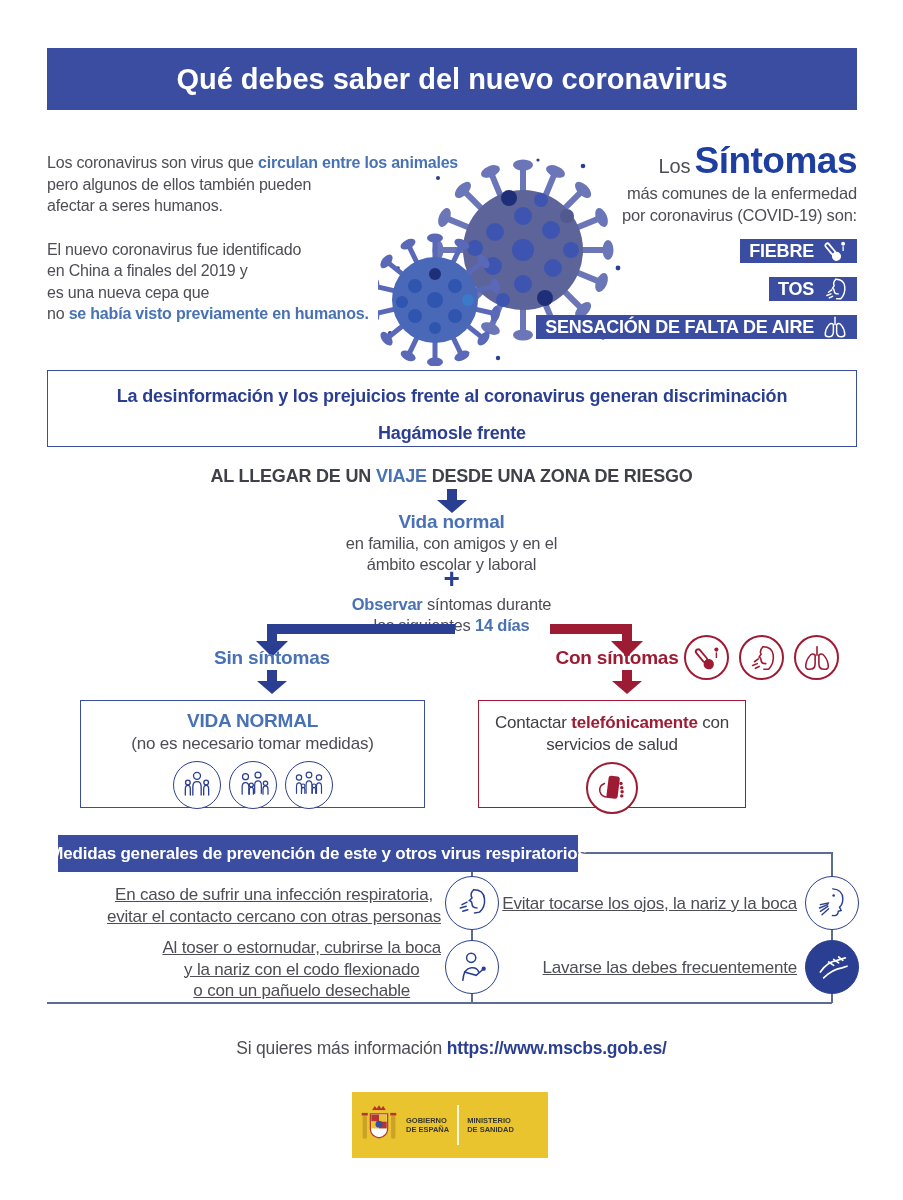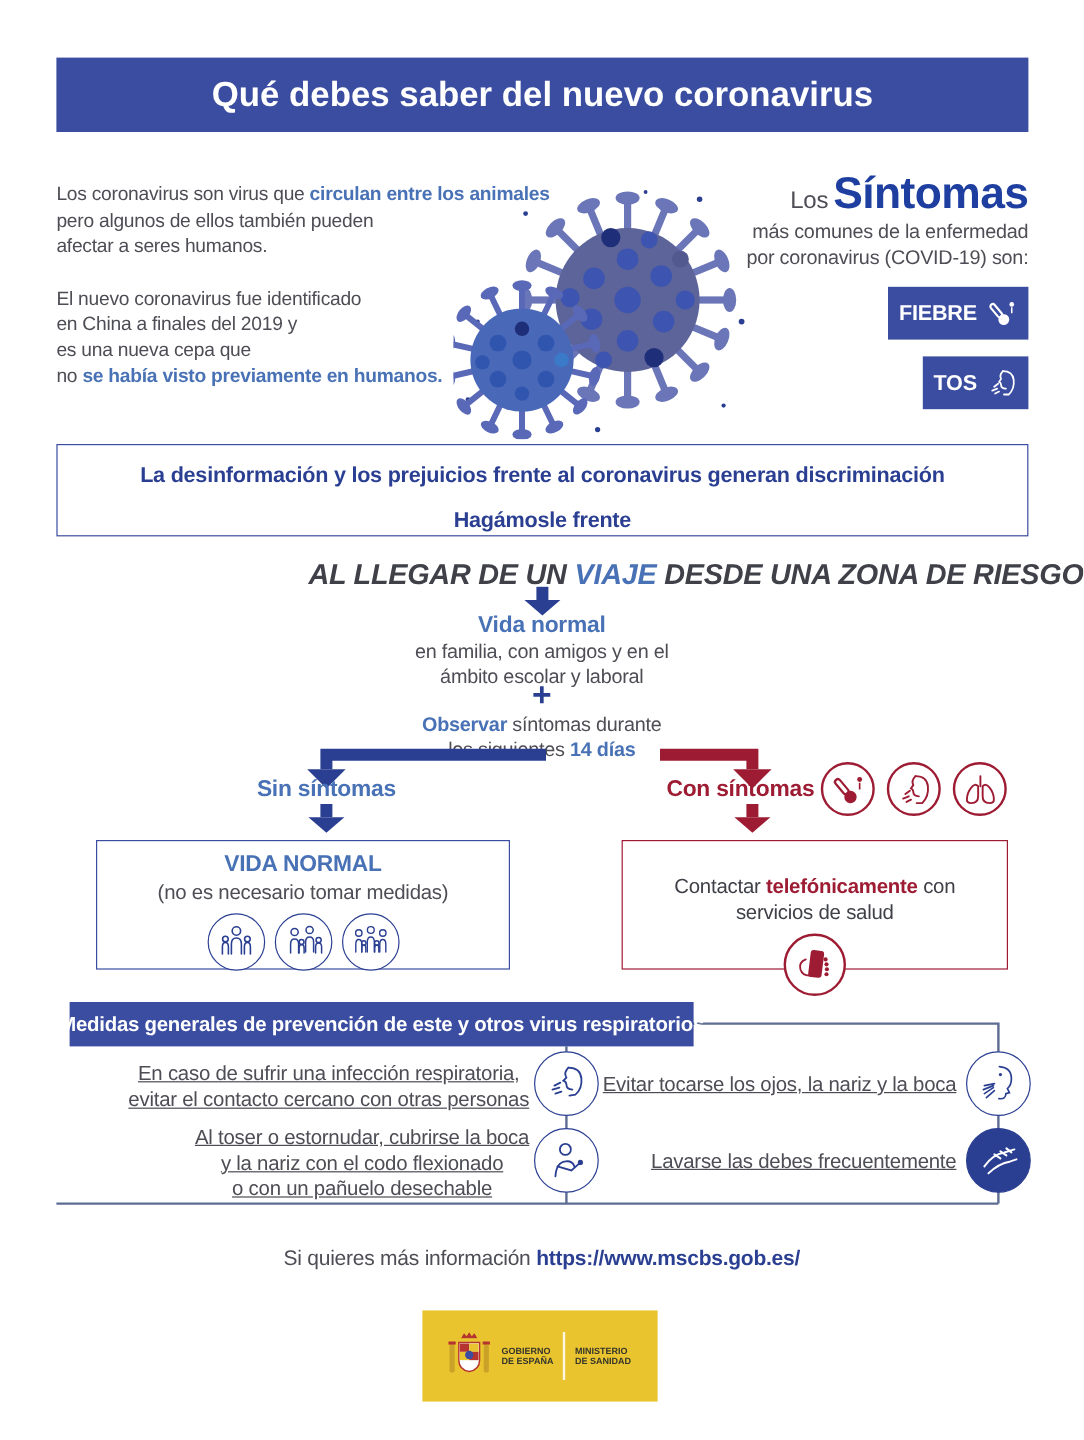--- a/index.html
+++ b/index.html
@@ -29,32 +29,32 @@
   
   .virus-art{position:absolute;left:378px;top:148px;}
 
   
   .sintomas{position:absolute;right:46px;top:140px;text-align:right;}
   .s-title{white-space:nowrap;}
   .s-title .los{font-size:20px;color:var(--gray);}
   .s-title .big{font-size:37px;font-weight:bold;color:#1e3fa0;letter-spacing:-0.5px;margin-top:42px;}
   .s-sub{font-size:16.5px;line-height:22px;color:var(--gray);white-space:nowrap;}
   .badges{margin-top:13px;display:flex;flex-direction:column;align-items:flex-end;gap:14px;}
-  .badge{background:var(--blue);color:#fff;font-weight:bold;font-size:18px;height:44px;
+  .badge{background:var(--blue);color:#fff;font-weight:bold;font-size:18px;height:24px;
     display:flex;align-items:center;gap:8px;padding:0 9px;white-space:nowrap;}
   .badge svg{display:block;}
 
   
   .info-box{position:absolute;left:47px;top:370px;width:810px;height:77px;border:1.5px solid var(--blue);
     text-align:center;color:var(--navy);font-weight:bold;font-size:18px;padding-top:15px;}
   .info-box .l2{margin-top:16px;}
 
   
-  .flow-heading{position:absolute;left:0;right:0;top:466px;text-align:right;font-weight:bold;
-    font-size:24px;color:#3f4048;white-space:nowrap;font-style:italic;}
+  .flow-heading{position:absolute;left:0;right:0;top:466px;text-align:center;font-weight:bold;
+    font-size:18px;color:#3f4048;white-space:nowrap;}
   .flow-heading .hl{color:var(--accent);}
   .center-text{position:absolute;left:0;right:0;text-align:center;white-space:nowrap;}
   .vida-normal{top:511px;font-weight:bold;font-size:19px;color:var(--accent);}
   .fam-lines{top:533px;font-size:16.5px;line-height:21px;color:var(--gray);}
   .plus{top:566px;font-size:28px;font-weight:bold;color:var(--navy);line-height:26px;}
   .observar{top:594px;font-size:16.5px;line-height:21px;color:var(--gray);}
   .observar .hl{font-size:16.5px;}
 
   .varrow{position:absolute;width:30px;}
   .varrow .stem{width:10px;height:11px;margin:0 auto;background:var(--navy);}
@@ -68,21 +68,21 @@
 
   .branch-label{position:absolute;font-weight:bold;font-size:19px;white-space:nowrap;}
   .label-sin{left:182px;top:647px;width:180px;text-align:center;color:var(--accent);}
   .label-con{left:552px;top:647px;width:130px;text-align:center;color:var(--red);}
 
   .sym-circle{position:absolute;top:635px;width:45px;height:45px;border:2px solid var(--red);border-radius:50%;
     background:#fff;display:flex;align-items:center;justify-content:center;}
 
   .flow-box{position:absolute;top:700px;height:108px;background:#fff;text-align:center;}
   .box-left{left:80px;width:345px;border:1.5px solid var(--blue);padding-top:9px;}
-  .box-right{left:478px;width:322px;border:1.5px solid var(--red);padding-top:27px;margin-left:40px;}
+  .box-right{left:478px;width:268px;border:1.5px solid var(--red);padding-top:11px;}
   .box-left .bt{color:var(--accent);font-weight:bold;font-size:19px;}
   .box-left .bs{color:var(--gray);font-size:17px;margin-top:2px;}
   .people-row{margin-top:7px;display:flex;justify-content:center;gap:8px;}
   .people-circle{width:48px;height:48px;border-radius:50%;border:1.5px solid var(--navy);background:#fff;
     display:flex;align-items:center;justify-content:center;}
   .box-right .bl{font-size:17px;color:#3f4048;line-height:22px;}
   .box-right .rhl{color:var(--red);font-weight:bold;}
   .phone-circle{margin:6px auto 0;width:52px;height:52px;border-radius:50%;border:2px solid var(--red);
     background:#fff;display:flex;align-items:center;justify-content:center;}
 
@@ -98,22 +98,22 @@
     display:flex;align-items:center;justify-content:center;}
   .m-icon.filled{background:var(--navy);}
   .mic-1{left:445px;top:876px;}
   .mic-2{left:445px;top:940px;}
   .mic-3{left:805px;top:876px;}
   .mic-4{left:805px;top:940px;}
 
   
   .more-info{position:absolute;left:0;right:0;top:1038px;text-align:center;font-size:17.5px;color:var(--gray);white-space:nowrap;}
   .more-info a{color:var(--navy);font-weight:bold;text-decoration:none;}
-  .gov-logo{position:absolute;left:352px;top:1092px;width:196px;height:76px;background:var(--yellow);
-    display:flex;align-items:center;padding-left:12px;}
+  .gov-logo{position:absolute;left:352px;top:1092px;width:196px;height:66px;background:var(--yellow);
+    display:flex;align-items:center;}
   .gov-logo .crest{margin-left:8px;}
   .gov-text{font-size:7.5px;font-weight:bold;color:#36362c;line-height:9.5px;letter-spacing:0;padding:0 8px;white-space:nowrap;}
   .gov-div{width:2px;height:40px;background:rgba(255,255,255,0.85);}
 </style>
 </head>
 <body>
 
 <div id="page">
 
   <div class="titlebar">
@@ -239,20 +239,30 @@
       <div class="badge">
         <span>TOS</span>
         <svg width="26" height="26" viewBox="0 0 32 32">
           <g stroke="#fff" fill="none" stroke-width="1.8" stroke-linecap="round">
             <path d="M17 4 q10 0 11 9 q1 9 -5 15 l-5 0"></path>
             <path d="M17 4 q-4 4 -2 8 l-2 3 q2 1 2 3 q0 4 5 4"></path>
             <path d="M8 20 l4 -3 M6 24 l5 -2 M9 27 l4 -2"></path>
           </g>
         </svg>
       </div>
+      <div class="badge">
+        <span>SENSACIÓN DE FALTA DE AIRE</span>
+        <svg width="26" height="26" viewBox="0 0 32 32">
+          <g stroke="#fff" fill="none" stroke-width="1.8" stroke-linecap="round">
+            <path d="M16 4 v9"></path>
+            <path d="M14 13 q-3 -3 -6 1 q-4 5 -4 11 q0 3 4 3 q6 0 6 -6 z"></path>
+            <path d="M18 13 q3 -3 6 1 q4 5 4 11 q0 3 -4 3 q-6 0 -6 -6 z"></path>
+          </g>
+        </svg>
+      </div>
     </div>
   </div>
 
   <div class="info-box">
     <div>La desinformación y los prejuicios frente al coronavirus generan discriminación</div>
     <div class="l2">Hagámosle frente</div>
   </div>
 
   <div class="flow-heading">
     <span>AL LLEGAR DE UN </span><span class="hl">VIAJE</span><span> DESDE UNA ZONA DE RIESGO</span>

